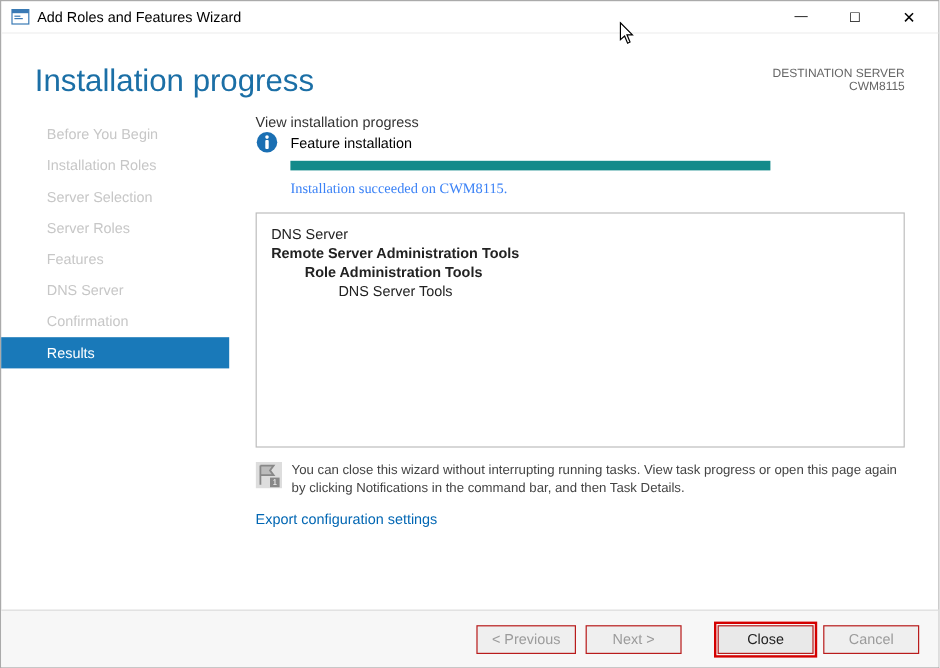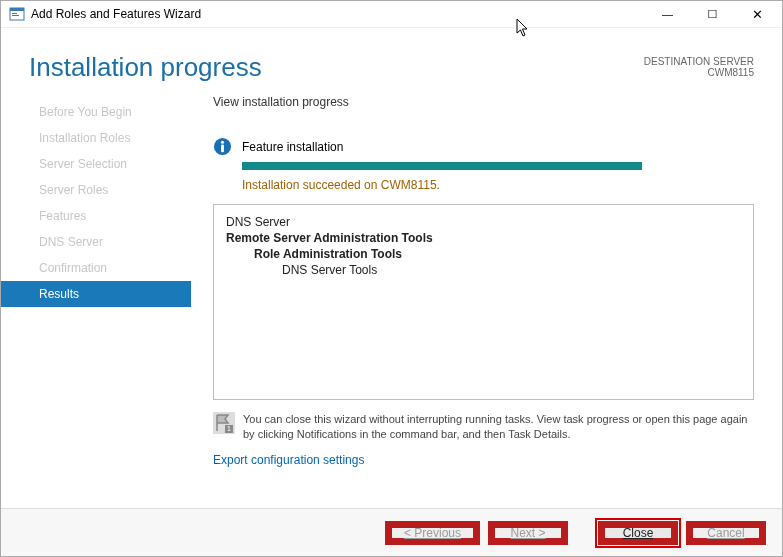--- a/index.html
+++ b/index.html
@@ -11,37 +11,37 @@
 .win-btn { width: 45px; height: 28px; display: flex; align-items: center; justify-content: center; font-family: "Segoe UI Symbol", sans-serif; font-size: 11px; }
 .win-btn.close { font-size: 13px; }
 .header-area { padding: 24px 28px 8px 28px; display: flex; align-items: flex-start; }
 .page-title { font-size: 26px; font-weight: 300; color: #1b6fa6; }
 .dest { margin-left: auto; text-align: right; font-size: 10px; color: #666; margin-top: 4px; }
 .body-area { flex: 1; display: flex; padding: 0 0 0 0; }
 .sidebar { width: 190px; padding-top: 8px; }
 .side-item { padding: 6px 0 6px 38px; font-size: 12px; color: #c7c7c7; }
 .side-item.active { background: #1979b9; color: #fff; }
 .content { flex: 1; padding: 4px 28px 0 22px; display: flex; flex-direction: column; }
-.heading { font-size: 12px; color: #333; margin-bottom: 28px; }
+.heading { font-size: 12px; color: #333; margin-bottom: 0; }
 .feature-row { display: flex; align-items: center; margin-bottom: 6px; }
 .info-icon { width: 19px; height: 19px; margin-right: 10px; }
 .progress-wrap { margin-left: 29px; margin-bottom: 8px; }
 .progress-bar { height: 8px; background: #138a8a; width: 400px; }
-.status-text { margin-left: 29px; font-size: 12px; color: #a16207; margin-bottom: 12px; }
+.status-text { margin-left: 29px; font-size: 12px; color: #3b82f6; margin-bottom: 12px; font-family: Liberation Serif, serif; }
 .results-box { border: 1px solid #bdbdbd; padding: 10px 12px; font-size: 12px; color: #222; height: 196px; overflow: auto; }
 .results-box .l1 { margin-bottom: 2px; }
 .results-box .l2 { padding-left: 0; font-weight: 600; margin-bottom: 2px; }
 .results-box .l3 { padding-left: 28px; font-weight: 600; margin-bottom: 2px; }
 .results-box .l4 { padding-left: 56px; margin-bottom: 12px; }
 .note-row { display: flex; align-items: flex-start; margin-top: 12px; }
 .flag-icon { width: 22px; height: 22px; margin-right: 8px; flex-shrink: 0; }
 .note-text { font-size: 11px; color: #444; line-height: 1.4; }
 .export-link { color: #0066b3; font-size: 12px; margin-top: 10px; display: inline-block; }
 .footer { height: 48px; border-top: 1px solid #ddd; background: #f7f7f7; display: flex; align-items: center; justify-content: flex-end; padding: 0 16px; gap: 8px; }
-.btn { min-width: 80px; height: 24px; border: 7px solid #b91c1c; background: #e9e9e9; font-size: 12px; color: #555; display: inline-flex; align-items: center; justify-content: center; padding: 0 12px; text-decoration: underline; }
+.btn { min-width: 80px; height: 24px; border: 1px solid #b91c1c; background: #e9e9e9; font-size: 12px; color: #555; display: inline-flex; align-items: center; justify-content: center; padding: 0 12px; }
 .btn.disabled { color: #9b9b9b; background: #efefef; }
 .btn.close-highlight { background: #e9e9e9; color: #222; outline: 2px solid #d40000; outline-offset: 1px; }
 .spacer-between { width: 14px; }
 .cursor { position: absolute; left: 515px; top: 17px; pointer-events: none; }
 </style>
 </head>
 <body>
 
 <div class="window">
   <div class="titlebar">

